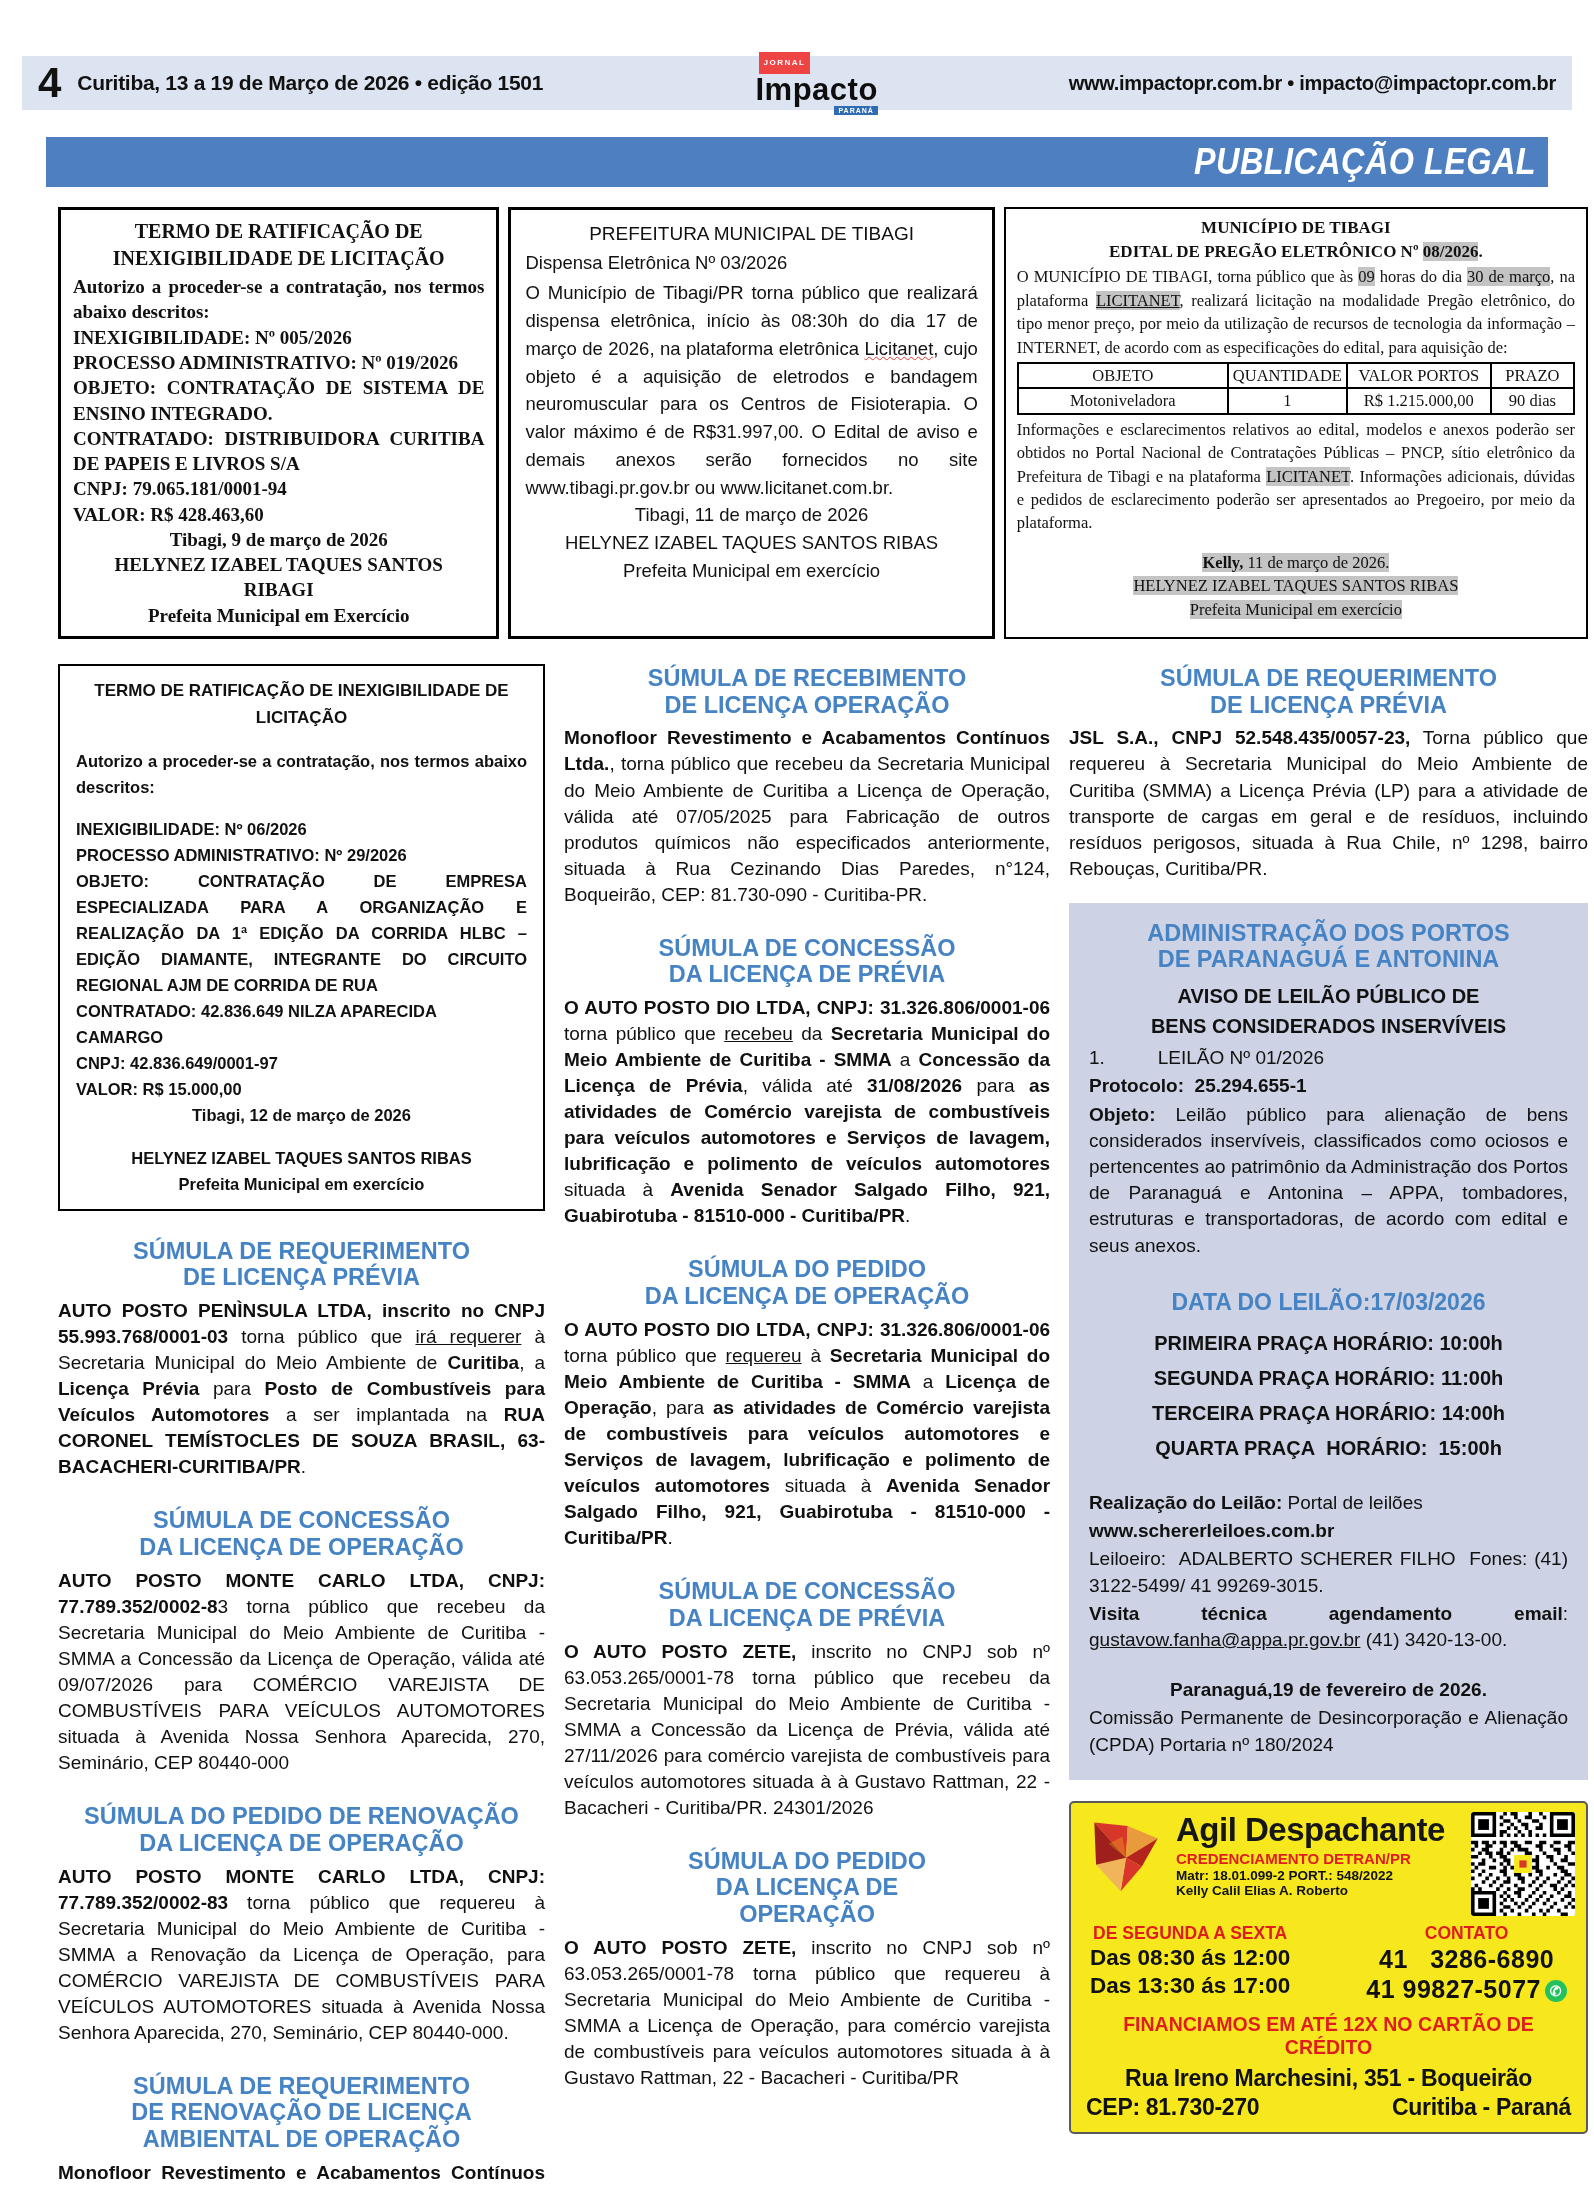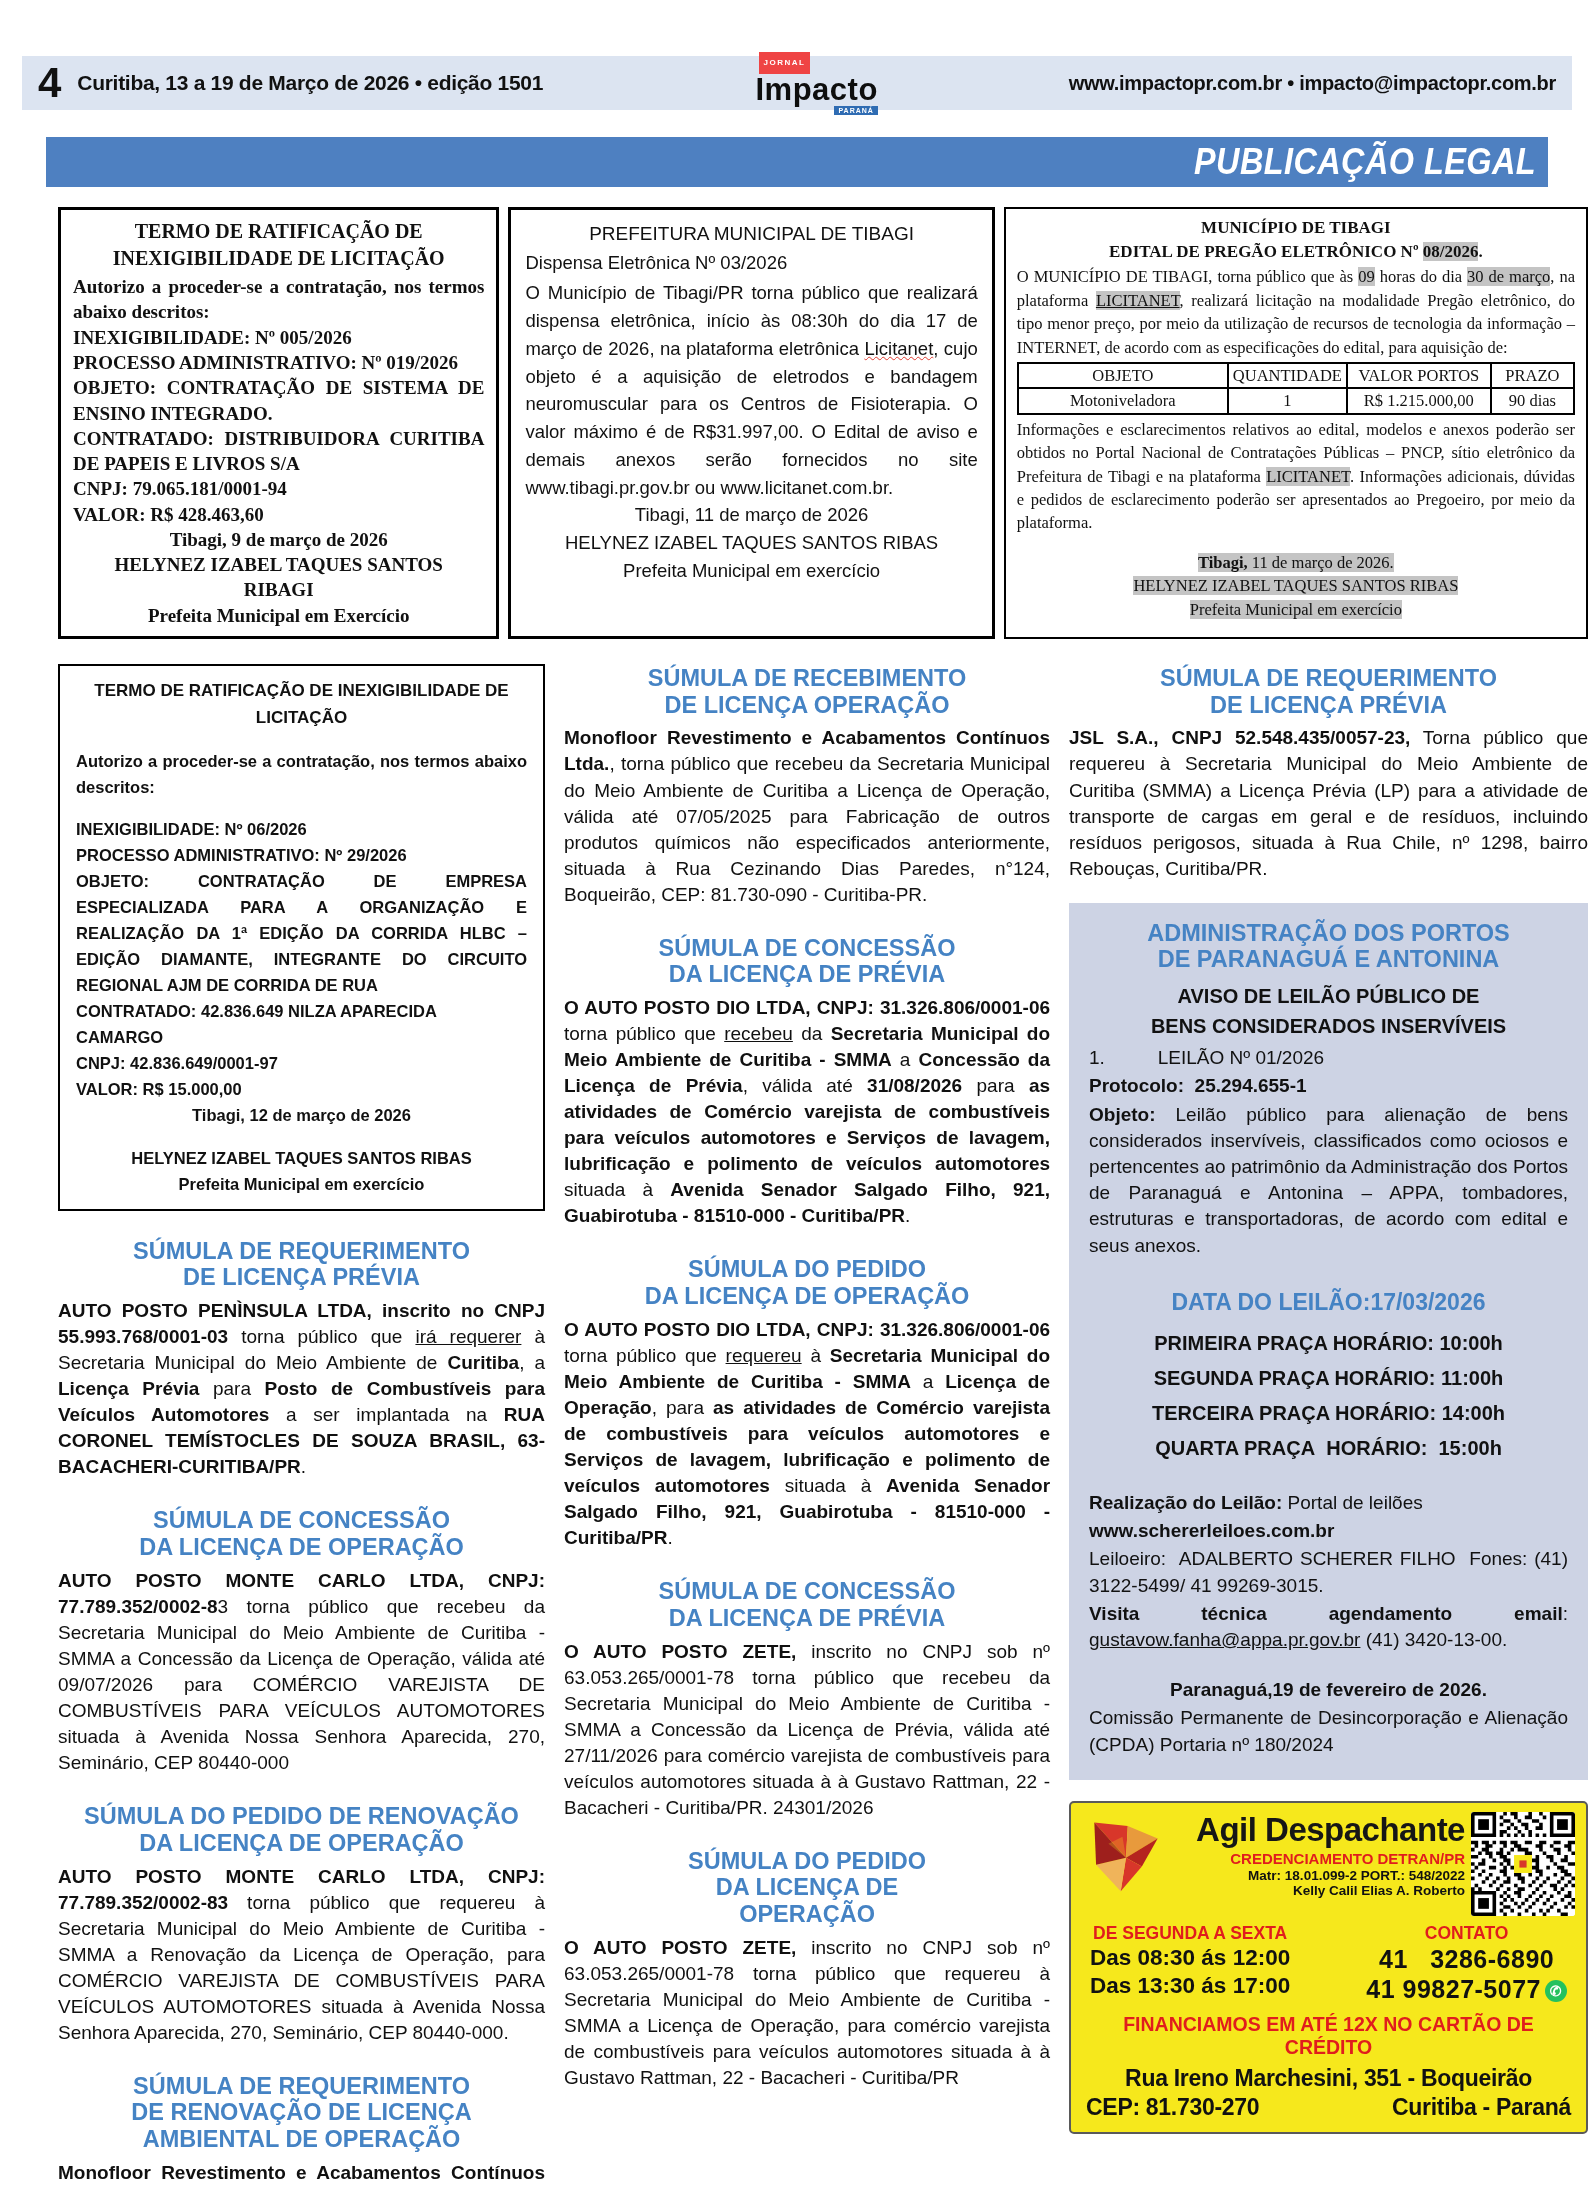--- a/index.html
+++ b/index.html
@@ -59,21 +59,21 @@
   .portos .shead{margin:2px 0 8px;}
   .psub{font-weight:700;text-align:center;white-space:pre-line;font-size:20px;line-height:1.5;margin-bottom:4px;}
   .plines .tline{font-size:19px;line-height:1.38;margin:2px 0;}
   .plines .tline.gap{margin-top:24px;}
   .pdate{color:#4583c4;font-size:23px;text-align:center;margin:30px 0 10px;font-weight:700;}
   .psched .tline{font-size:20px;line-height:1.75;text-align:center;}
   
   .ad{background:#f6e81c;border:2px solid #5a5a5a;border-radius:5px;margin-top:21px;padding:9px 11px 11px;box-sizing:border-box;}
   .ad-top{display:flex;align-items:flex-start;gap:6px;}
   .agil-logo{width:88px;height:88px;flex:0 0 auto;}
-  .ad-titleblock{flex:1;text-align:right;line-height:1.1;}
+  .ad-titleblock{flex:1;text-align:left;line-height:1.1;}
   .ad-title{font-size:33px;font-weight:800;color:#161616;letter-spacing:-0.5px;}
   .ad-sm-red{color:#e01d1d;font-weight:800;font-size:15px;margin-top:3px;}
   .ad-sm{font-weight:800;font-size:13.5px;margin-top:1px;}
   .qr{width:104px;height:104px;flex:0 0 auto;background:#fff;border-radius:3px;}
   .ad-mid{display:flex;justify-content:space-between;margin-top:7px;padding:0 8px;}
   .ad-lbl{color:#e01d1d;font-weight:800;font-size:17.5px;text-align:center;}
   .ad-time{font-weight:800;font-size:22.5px;line-height:1.25;}
   .ad-contact{text-align:center;}
   .ad-phone{font-weight:800;font-size:25px;line-height:1.2;letter-spacing:0.5px;}
   .wa{display:inline-flex;width:22px;height:22px;border-radius:50%;background:#23c15e;color:#fff;font-size:14px;align-items:center;justify-content:center;margin-left:4px;vertical-align:middle;}
@@ -147,21 +147,21 @@
           <tr>
             <td>Motoniveladora</td>
             <td>1</td>
             <td>R$ 1.215.000,00</td>
             <td>90 dias</td>
           </tr>
         </tbody>
       </table>
       <p class="b3p"><span>Informações e esclarecimentos relativos ao edital, modelos e anexos poderão ser obtidos no Portal Nacional de Contratações Públicas – PNCP, sítio eletrônico da Prefeitura de Tibagi e na plataforma </span><span class="hl">LICITANET</span><span>. Informações adicionais, dúvidas e pedidos de esclarecimento poderão ser apresentados ao Pregoeiro, por meio da plataforma.</span></p>
       <div class="b3sig">
-          <div class="tline ac gap"><span class="b hl">Tibagi,</span><span class="hl"> 11 de março de 2026.</span></div>
+          <div class="tline ac gap"><span class="b hl">Kelly,</span><span class="hl"> 11 de março de 2026.</span></div>
           <div class="tline ac"><span class="hl">HELYNEZ IZABEL TAQUES SANTOS RIBAS</span></div>
           <div class="tline ac"><span class="hl">Prefeita Municipal em exercício</span></div>
         </div>
     </div>
   </div>
 
   <div class="cols">
 
     <div class="col1">
       <div class="box4">

